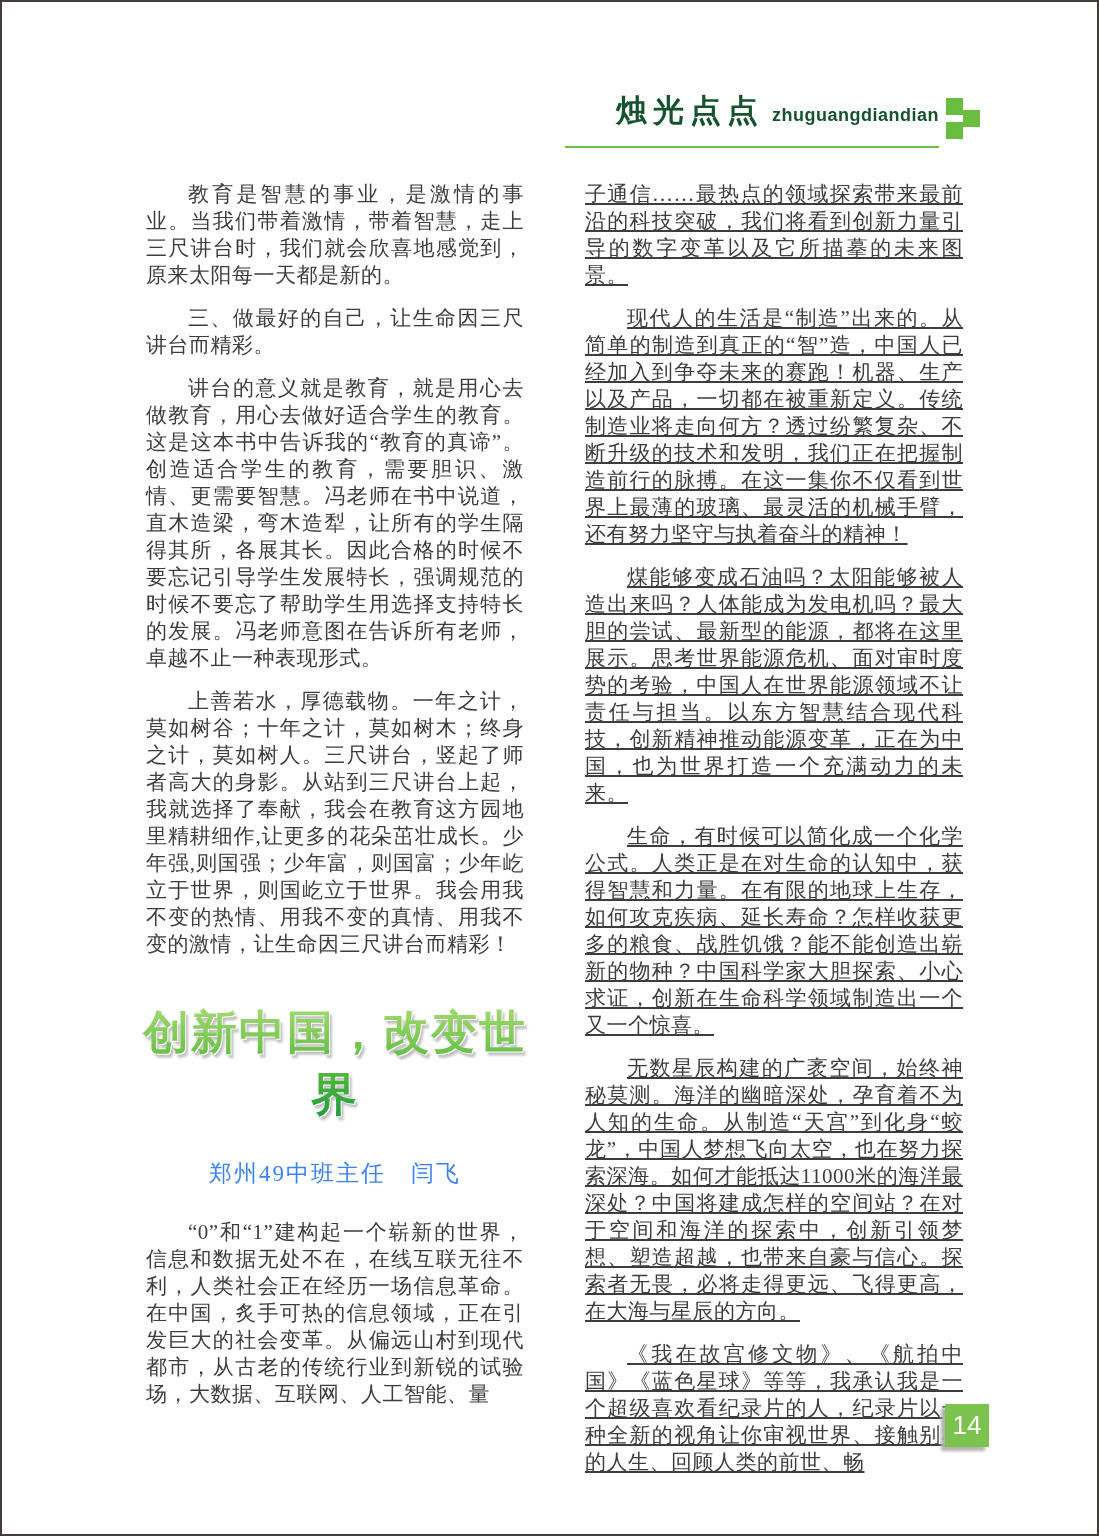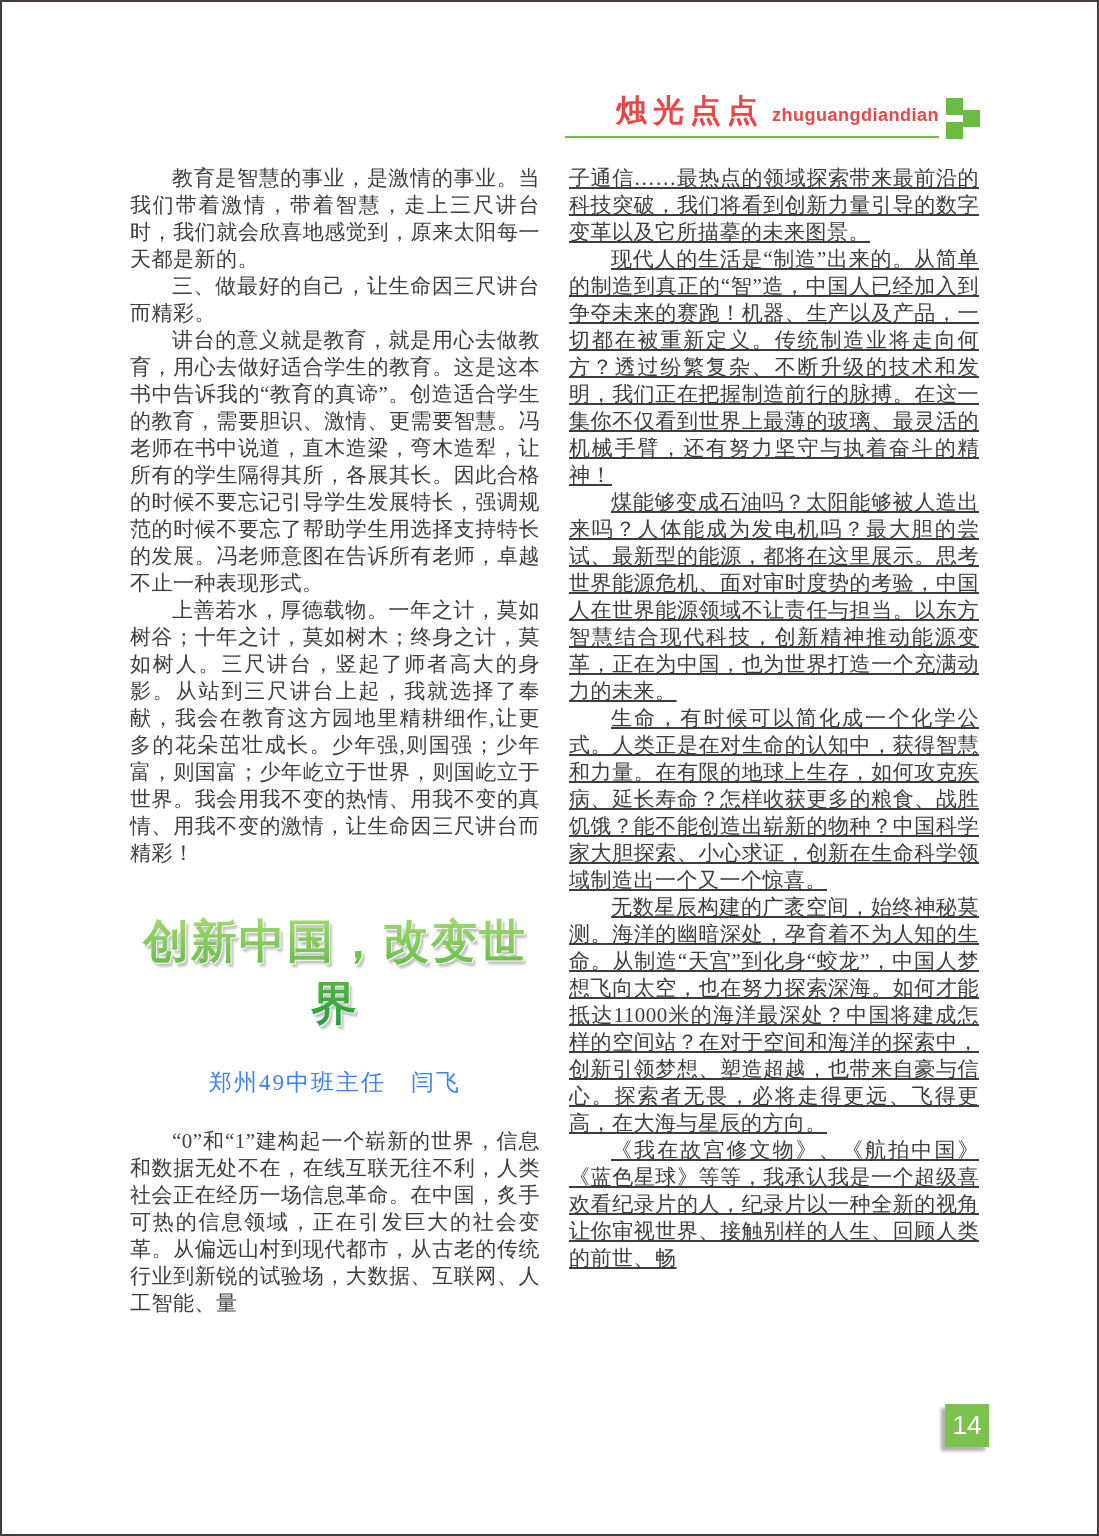--- a/index.html
+++ b/index.html
@@ -11,45 +11,45 @@
     box-sizing:border-box;
     overflow:hidden;
     font-family:"Liberation Serif","DejaVu Serif",serif;
     color:#3d3d3d;
   }
 
   
   .header-rule{
     position:absolute;left:563px;top:88px;width:374px;
     border-bottom:2px solid #6cbf45;
-    padding-bottom:4px;
+    padding-bottom:14px;
     text-align:right;white-space:nowrap;
     font-family:"Liberation Sans","DejaVu Sans",sans-serif;
-    color:#ef4444;
+    color:#14532d;
   }
   .header-title{
     font-size:31px;font-weight:bold;letter-spacing:6px;
     vertical-align:baseline;
   }
   .header-pinyin{
     font-size:18px;font-weight:bold;letter-spacing:0.5px;margin-left:8px;
     vertical-align:baseline;
   }
   .header-squares{position:absolute;left:944px;top:96px;width:52px;height:42px;}
   .header-squares .sq{position:absolute;width:17px;height:17px;background:#6abd41;}
   .sq1{left:0;top:0;}
   .sq2{left:17px;top:12px;}
   .sq3{left:0;top:24px;}
 
   
   .col{position:absolute;top:163px;width:410px;}
   .col-left{left:128px;}
   .col-right{left:567px;text-decoration:underline;}
   .col p{
-    margin:0;
+    margin:16px;
     font-size:21px;line-height:27px;
     text-align:justify;text-justify:inter-ideograph;
     text-indent:2em;
     letter-spacing:0.5px;
   }
   .col p.cont{text-indent:0;}
 
   
   .article-title{
     margin:44px 0 9px 0;

